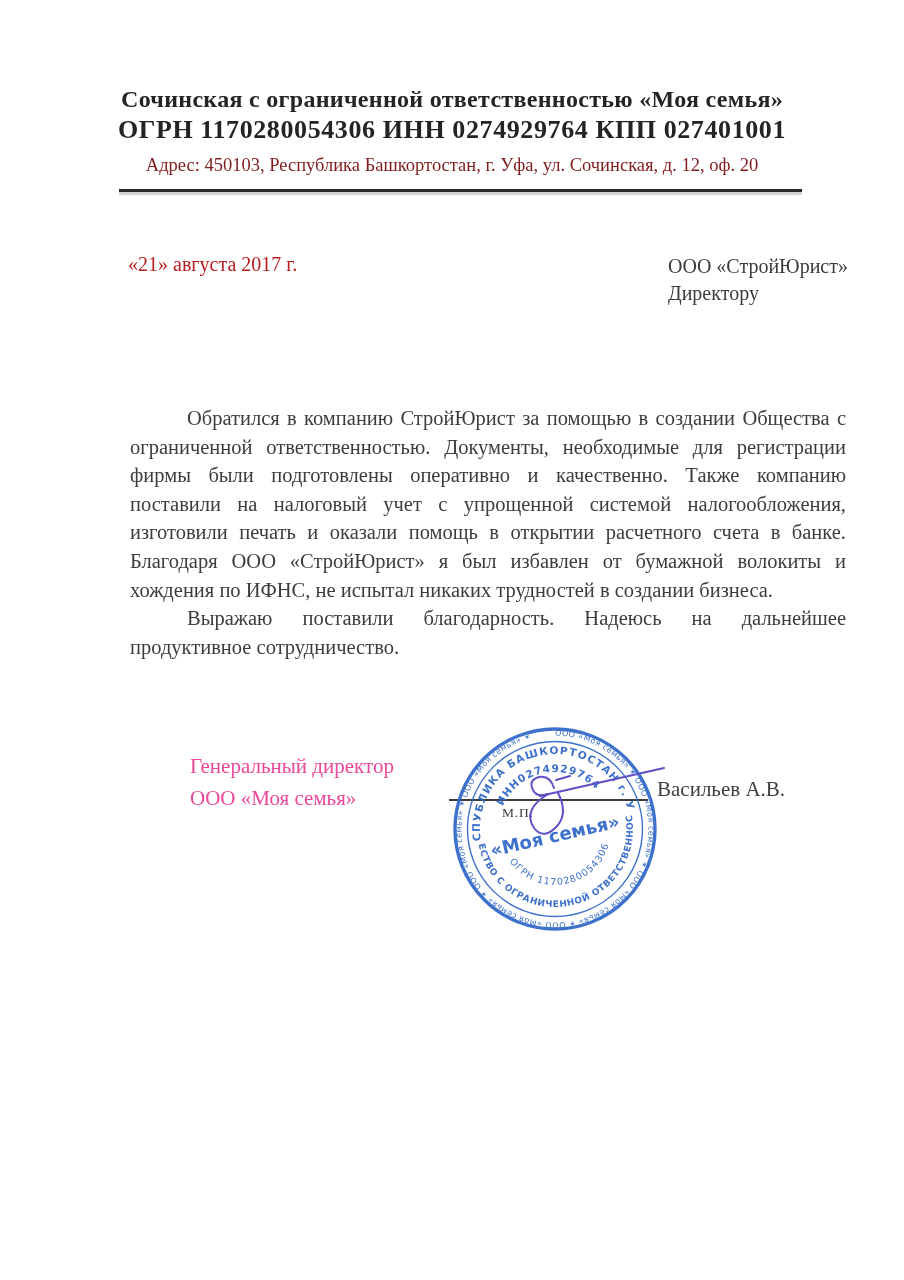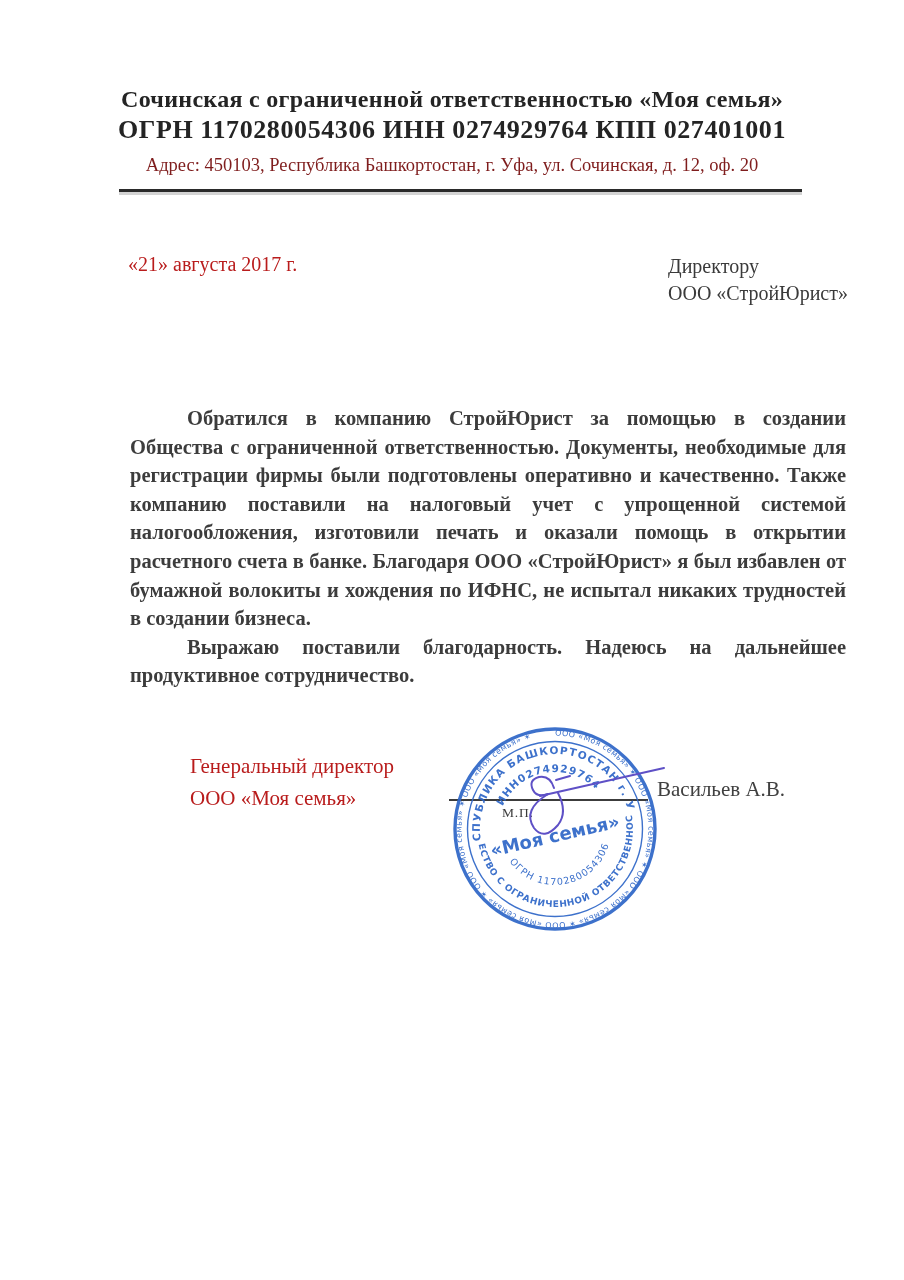--- a/index.html
+++ b/index.html
@@ -15,25 +15,25 @@
   .lh-rule {
     position:absolute; top:189px; left:119px; width:683px; height:3px;
     background:#2a2a2a; box-shadow:0 3px 0 rgba(130,130,130,.35);
   }
   
   .date      { position:absolute; left:128px; top:253px; font-size:20px; color:#b91c1c; }
   .addressee { position:absolute; left:668px; top:253px; font-size:20px; line-height:26.5px; color:#3a3a3a; }
   
   .body-text {
     position:absolute; left:130px; top:404px; width:716px;
-    font-size:20.5px; line-height:28.6px; text-align:justify; color:#3c3c3c;font-weight:bold;
+    font-size:20.5px; line-height:28.6px; text-align:justify; color:#3c3c3c;
   }
   .body-text p { margin:0; text-indent:57px; }
   
-  .signer-block { position:absolute; left:190px; top:751px; font-size:21px; line-height:31.5px; color:#b91c1c; }
+  .signer-block { position:absolute; left:190px; top:751px; font-size:21px; line-height:31.5px; color:#ec4899; }
   .sig-line { position:absolute; left:449px; top:799px; width:199px; height:2px; background:#3c3c3c; z-index:1; }
   .mp-label { position:absolute; left:502px; top:805px; font-size:13.5px; letter-spacing:.8px; color:#3a3a3a; z-index:1; }
   .signer-name { position:absolute; left:657px; top:777px; font-size:21px; color:#404040; }
   .stamp-svg { position:absolute; left:452px; top:726px; width:206px; height:206px; z-index:2; opacity:.93; }
   .stamp-svg text { font-family:"DejaVu Sans", sans-serif; }
   .sign-svg { position:absolute; left:466px; top:750px; width:215px; height:95px; z-index:3; }
 </style>
 </head>
 <body>
 
@@ -41,22 +41,22 @@
 
   <header class="letterhead">
     <div class="lh-company">Сочинская с ограниченной ответственностью «Моя семья»</div>
     <div class="lh-reg">ОГРН 1170280054306 ИНН 0274929764 КПП 027401001</div>
     <div class="lh-addr">Адрес: 450103, Республика Башкортостан, г. Уфа, ул. Сочинская, д. 12, оф. 20</div>
   </header>
   <div class="lh-rule"></div>
 
   <div class="date">«21» августа 2017 г.</div>
   <div class="addressee">
+    <div>ООО «СтройЮрист»</div>
     <div>Директору</div>
-    <div>ООО «СтройЮрист»</div>
   </div>
 
   <div class="body-text">
     <p>Обратился в компанию СтройЮрист за помощью в создании Общества с ограниченной ответственностью. Документы, необходимые для регистрации фирмы были подготовлены оперативно и качественно. Также компанию поставили на налоговый учет с упрощенной системой налогообложения, изготовили печать и оказали помощь в открытии расчетного счета в банке. Благодаря ООО «СтройЮрист» я был избавлен от бумажной волокиты и хождения по ИФНС, не испытал никаких трудностей в создании бизнеса.</p>
     <p>Выражаю поставили благодарность. Надеюсь на дальнейшее продуктивное сотрудничество.</p>
   </div>
 
   <div class="signer-block">
     <div>Генеральный директор</div>
     <div>ООО «Моя семья»</div>

